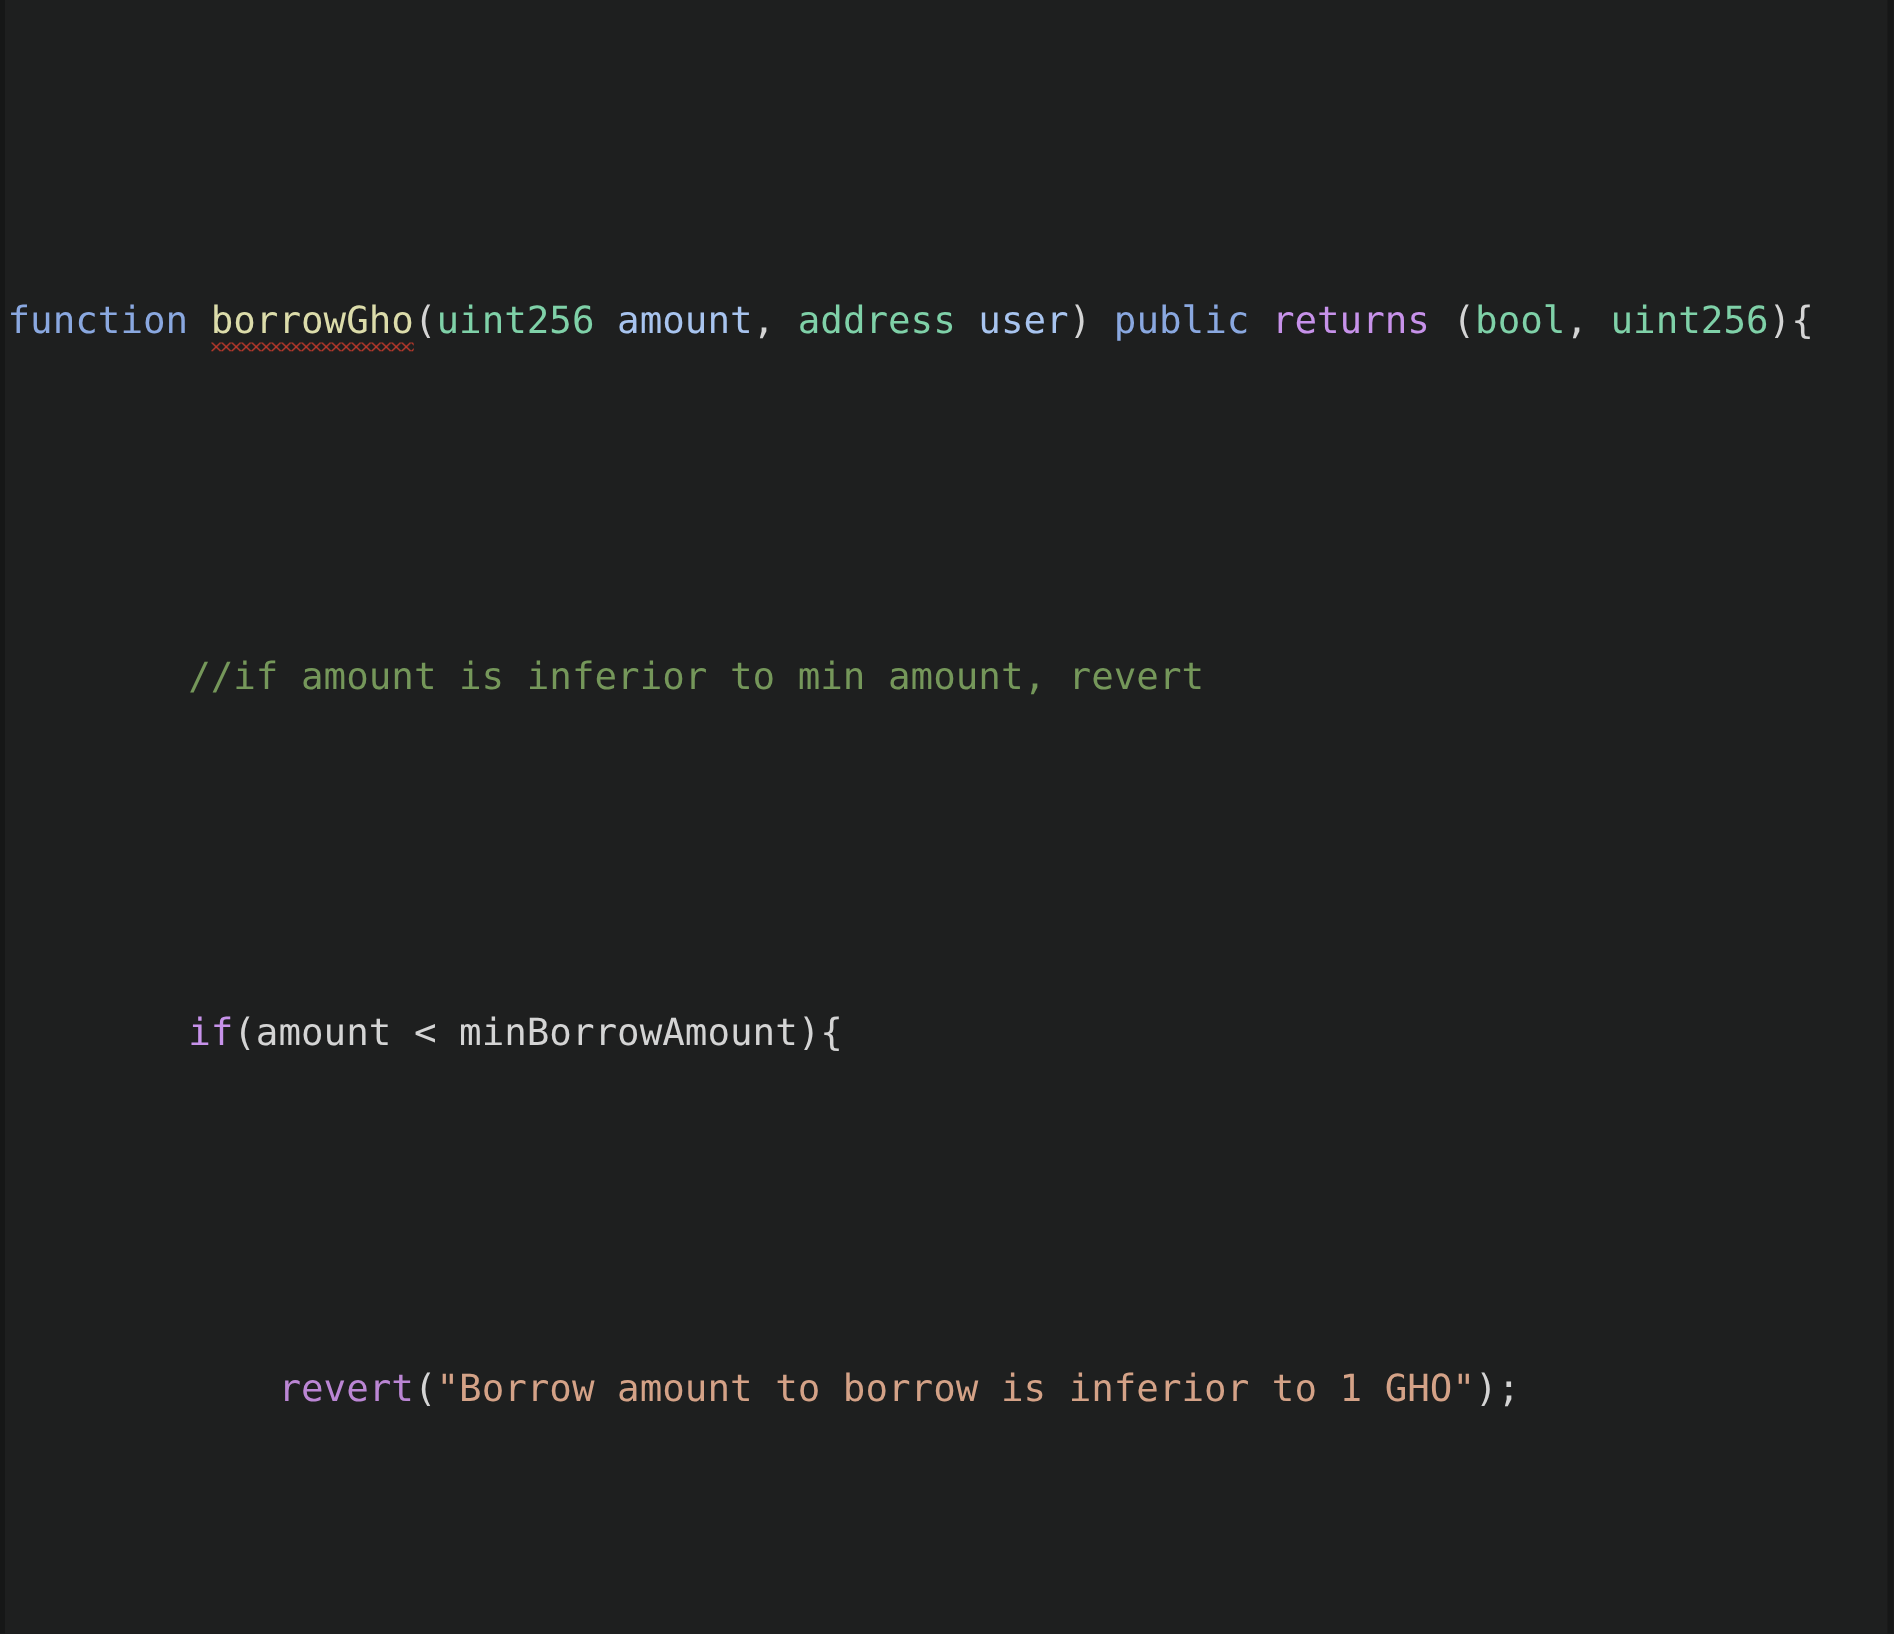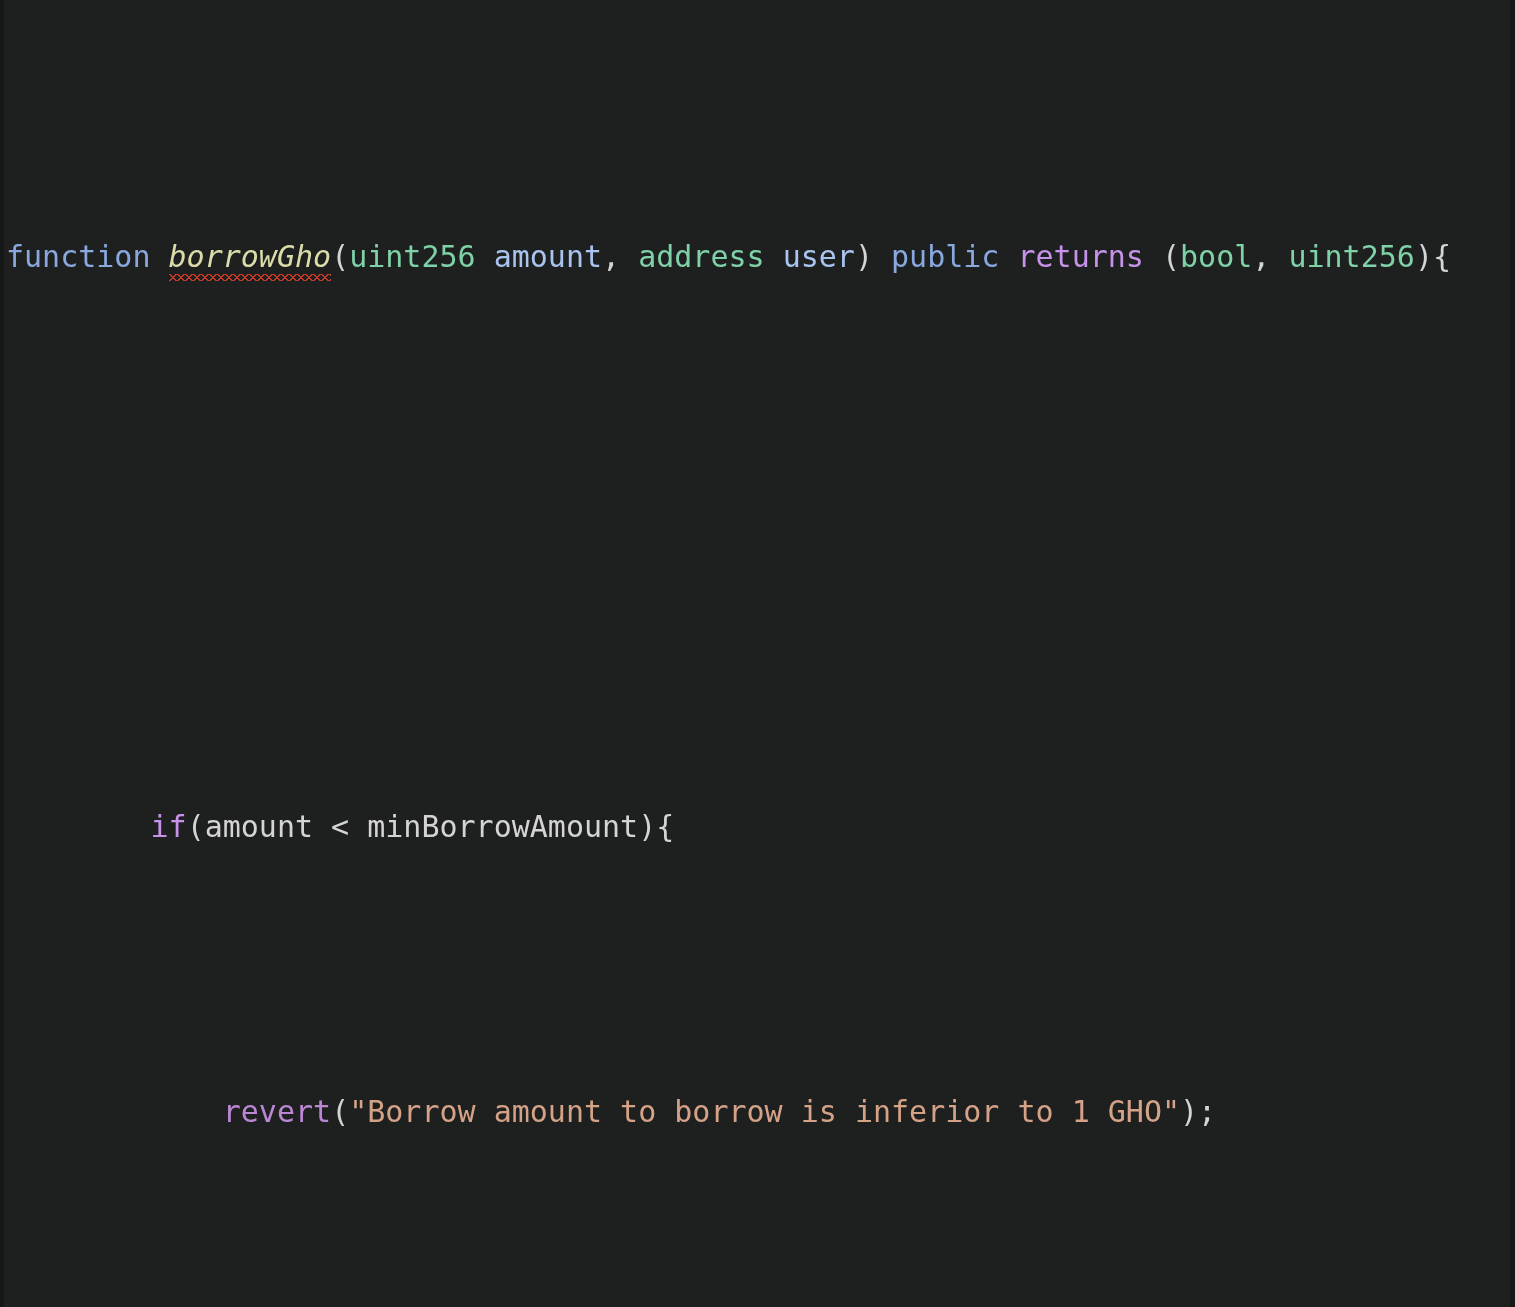--- a/index.html
+++ b/index.html
@@ -55,21 +55,21 @@
   }
   
   .t-kw      { color: #8aa8e0; }  
   .t-type    { color: #7fd1a8; }  
   .t-param   { color: #a8c4ef; }  
   .t-vis     { color: #8aa8e0; text-align: center; }  
   .t-ctl     { color: #c792ea; }  
   .t-revert  { color: #bb86d4; }  
   .t-str     { color: #d4a287; }  
   .t-cmt     { color: #75975a; }  
-  .t-fn      { color: #dcdcaa; font-style: italic; }  
+  .t-fn      { color: #dcdcaa; }  
   .t-plain   { color: #d4d4d4; }
 
   
   .sq {
     position: relative;
     text-decoration: none;
     background-image:
       linear-gradient(45deg, transparent 45%, #c0392b 45%, #c0392b 55%, transparent 55%),
       linear-gradient(-45deg, transparent 45%, #c0392b 45%, #c0392b 55%, transparent 55%);
     background-size: 8px 7px;
@@ -85,21 +85,21 @@
 
   <div class="gutter-left" style="background: rgb(22, 23, 23);"></div>
   <div class="gutter-right" style="background: rgb(22, 23, 23);"></div>
 
   <div id="code-surface" style="color: rgb(212, 212, 212); font-size: 30px; line-height: 57px;">
 
     
     <span class="ln"><span class="t-kw" style="color: rgb(138, 168, 224);">function</span><span class="t-plain" style="color: rgb(212, 212, 212);"> </span><span class="t-fn sq" style="color: rgb(220, 220, 170);">borrowGho</span><span class="t-plain" style="color: rgb(212, 212, 212);">(</span><span class="t-type" style="color: rgb(127, 209, 168);">uint256</span><span class="t-plain" style="color: rgb(212, 212, 212);"> </span><span class="t-param" style="color: rgb(168, 196, 239);">amount</span><span class="t-plain" style="color: rgb(212, 212, 212);">, </span><span class="t-type" style="color: rgb(127, 209, 168);">address</span><span class="t-plain" style="color: rgb(212, 212, 212);"> </span><span class="t-param" style="color: rgb(168, 196, 239);">user</span><span class="t-plain" style="color: rgb(212, 212, 212);">) </span><span class="t-vis" style="color: rgb(138, 168, 224);">public</span><span class="t-plain" style="color: rgb(212, 212, 212);"> </span><span class="t-ctl" style="color: rgb(199, 146, 234);">returns</span><span class="t-plain" style="color: rgb(212, 212, 212);"> (</span><span class="t-type" style="color: rgb(127, 209, 168);">bool</span><span class="t-plain" style="color: rgb(212, 212, 212);">, </span><span class="t-type" style="color: rgb(127, 209, 168);">uint256</span><span class="t-plain" style="color: rgb(212, 212, 212);">){</span></span>
 
     
-    <span class="ln"><span class="t-plain" style="color: rgb(212, 212, 212);">        </span></span>
+    <span class="ln"><span class="t-plain" style="color: rgb(212, 212, 212);">        </span><span class="t-cmt" style="color: rgb(117, 151, 90);">//if amount is inferior to min amount, revert</span></span>
 
     
     <span class="ln"><span class="t-plain" style="color: rgb(212, 212, 212);">        </span><span class="t-ctl" style="color: rgb(199, 146, 234);">if</span><span class="t-plain" style="color: rgb(212, 212, 212);">(</span><span class="t-plain" style="color: rgb(212, 212, 212);">amount</span><span class="t-plain" style="color: rgb(212, 212, 212);"> &lt; </span><span class="t-plain" style="color: rgb(212, 212, 212);">minBorrowAmount</span><span class="t-plain" style="color: rgb(212, 212, 212);">){</span></span>
 
     
     <span class="ln"><span class="t-plain" style="color: rgb(212, 212, 212);">            </span><span class="t-revert" style="color: rgb(187, 134, 212);">revert</span><span class="t-plain" style="color: rgb(212, 212, 212);">(</span><span class="t-str" style="color: rgb(212, 162, 135);">"Borrow amount to borrow is inferior to 1 GHO"</span><span class="t-plain" style="color: rgb(212, 212, 212);">);</span></span>
 
     
     
 

